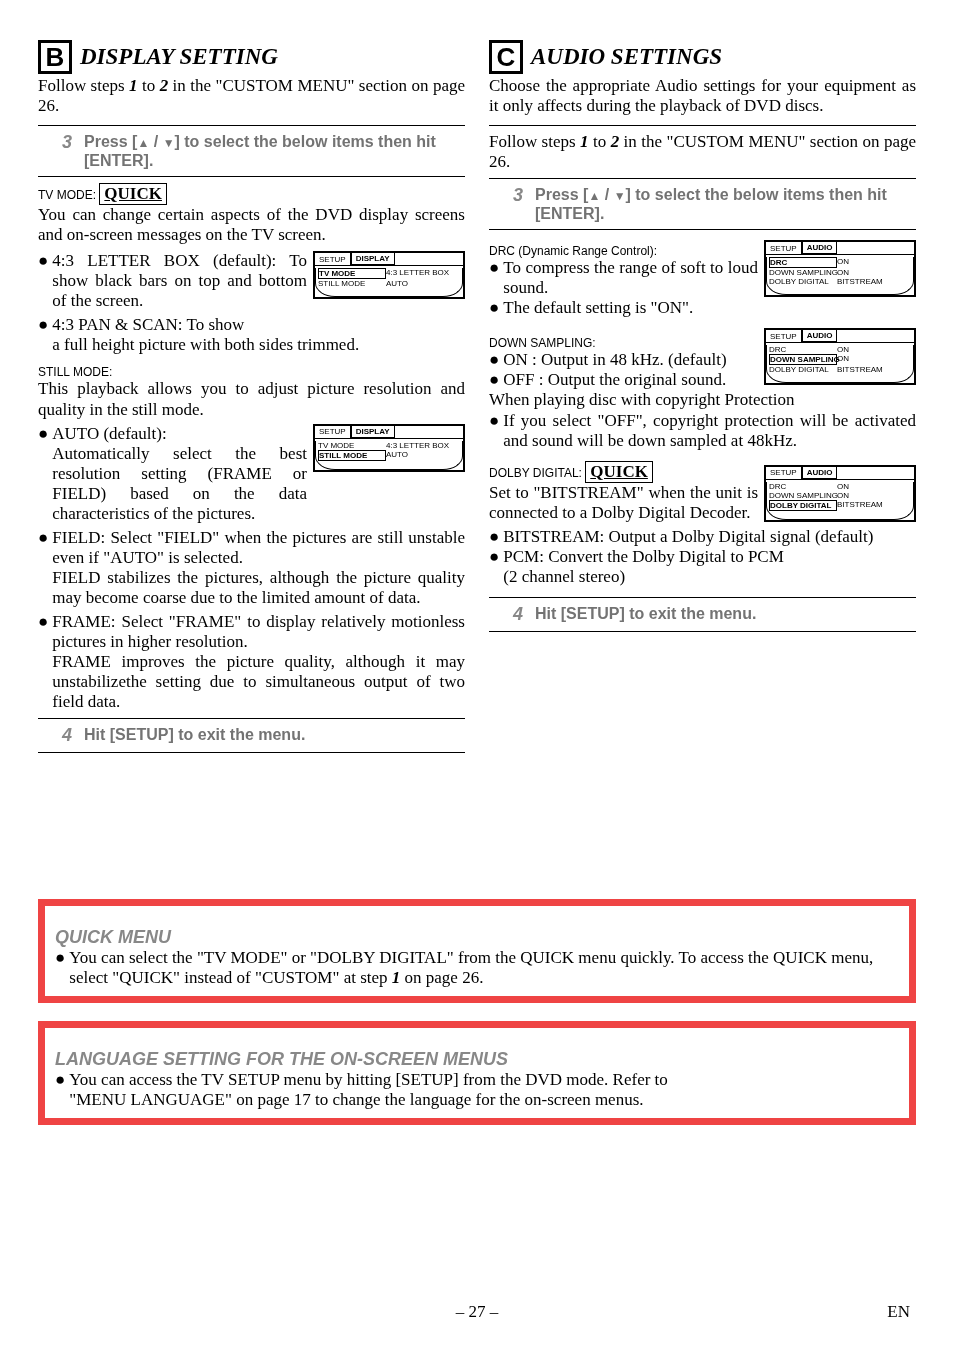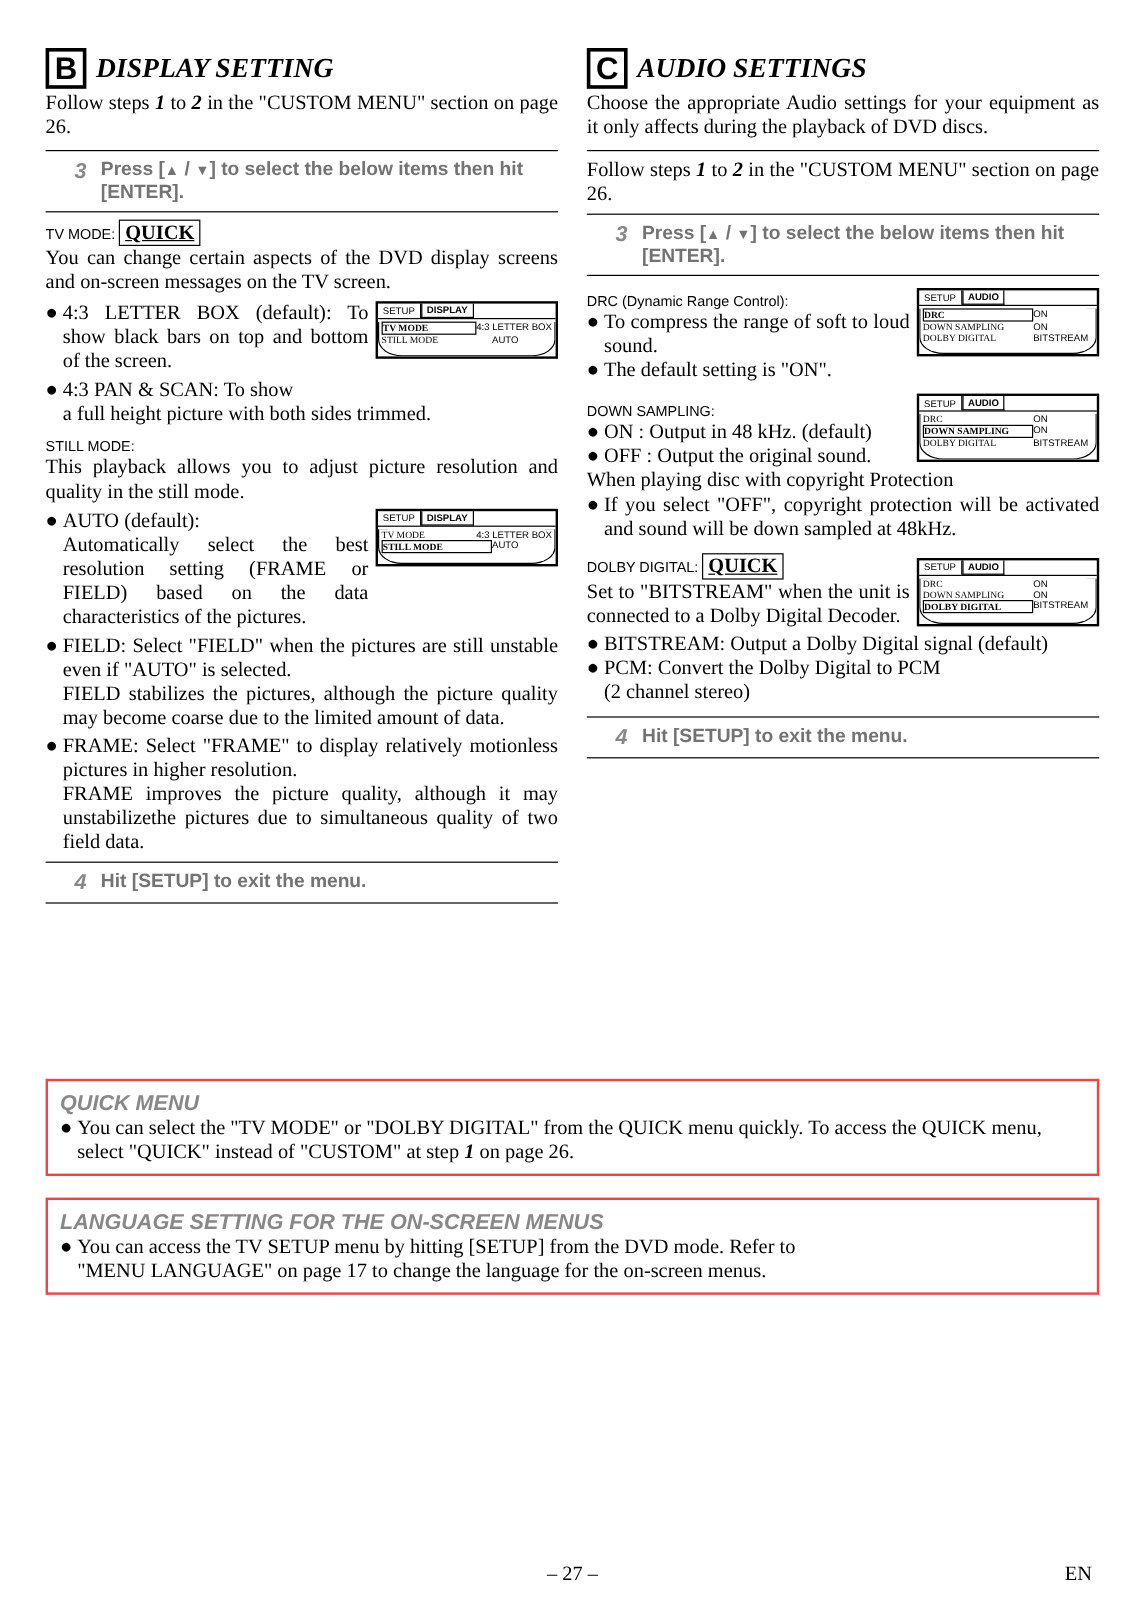--- a/index.html
+++ b/index.html
@@ -117,27 +117,27 @@
   }
   .osd-tab:last-child { border-right: none; }
   .osd-tab.sel { border:1px solid #000; border-top:none; font-weight: bold; }
   .osd-tab.nosel { }
   .osd-row {
     display:flex;
     font-size: 8px;
     padding: 0 2px;
     white-space: nowrap;
   }
-  .osd-row .l { width: 92px; font-family: Liberation Serif, serif; }
+  .osd-row .l { width: 68px; }
   .osd-row .r { }
   .osd-row.selbox-l .l { border:1px solid #000; font-weight:bold; }
   .osd-divider { border-top:1px solid #000; margin: 0 0 2px 0;}
   .quick-block {
-    border: 2px solid #ef4444;
-    padding: 8px 10px 8px 10px;
+    border: 7px solid #ef4444;
+    padding: 21px 10px 8px 10px;
     margin-top: 40px;
   }
   .quick-title {
     font-family: Arial, sans-serif;
     font-weight: bold;
     font-style: italic;
     color: #888;
     font-size: 18px;
   }
   .footer {
@@ -263,21 +263,21 @@
     <div class="bullet-body">
       <span>FIELD: Select "FIELD" when the pictures are still unstable even if "AUTO" is selected.</span><br>
       <span>FIELD stabilizes the pictures, although the picture quality may become coarse due to the limited amount of data.</span>
     </div>
   </div>
 
   <div class="bullet-row mt4">
     <div class="bullet">●</div>
     <div class="bullet-body">
       <span>FRAME: Select "FRAME" to display relatively motionless pictures in higher resolution.</span><br>
-      <span>FRAME improves the picture quality, although it may unstabilizethe pictures due to simultaneous quality of two field data.</span>
+      <span>FRAME improves the picture quality, although it may unstabilizethe setting due to simultaneous output of two field data.</span>
     </div>
   </div>
 
   <hr class="hr mt6">
   <div class="step">
     <div class="step-num">4</div>
     <div class="step-text">Hit [SETUP] to exit the menu.</div>
   </div>
   <hr class="hr">
 

